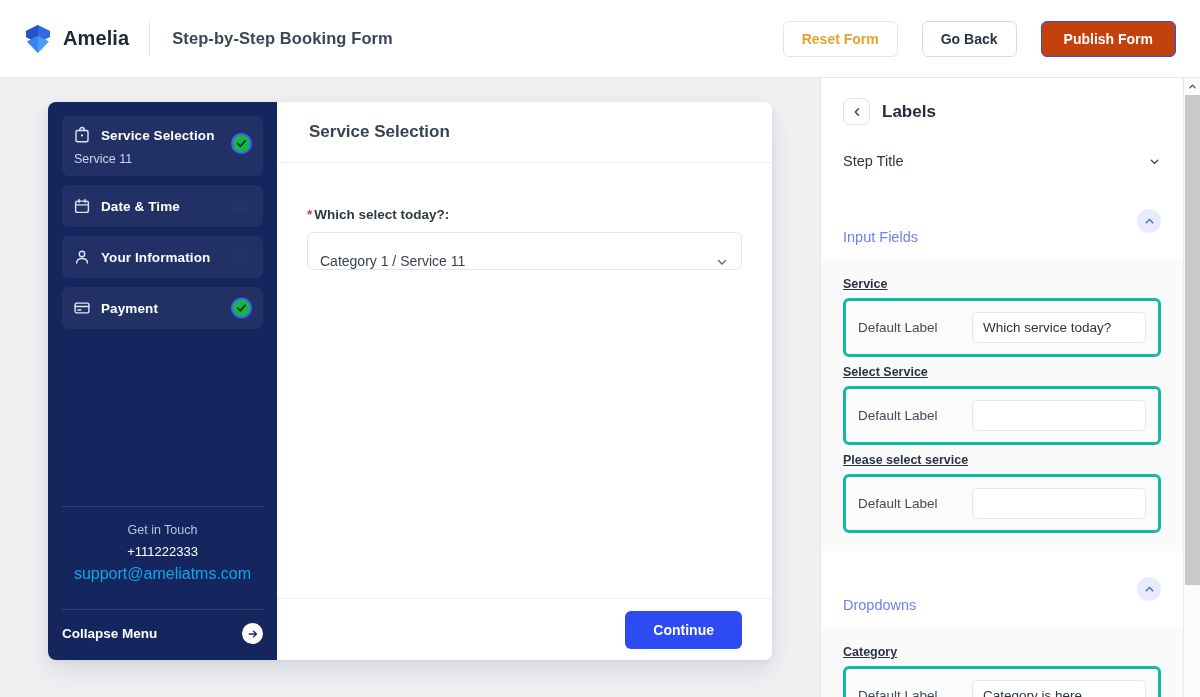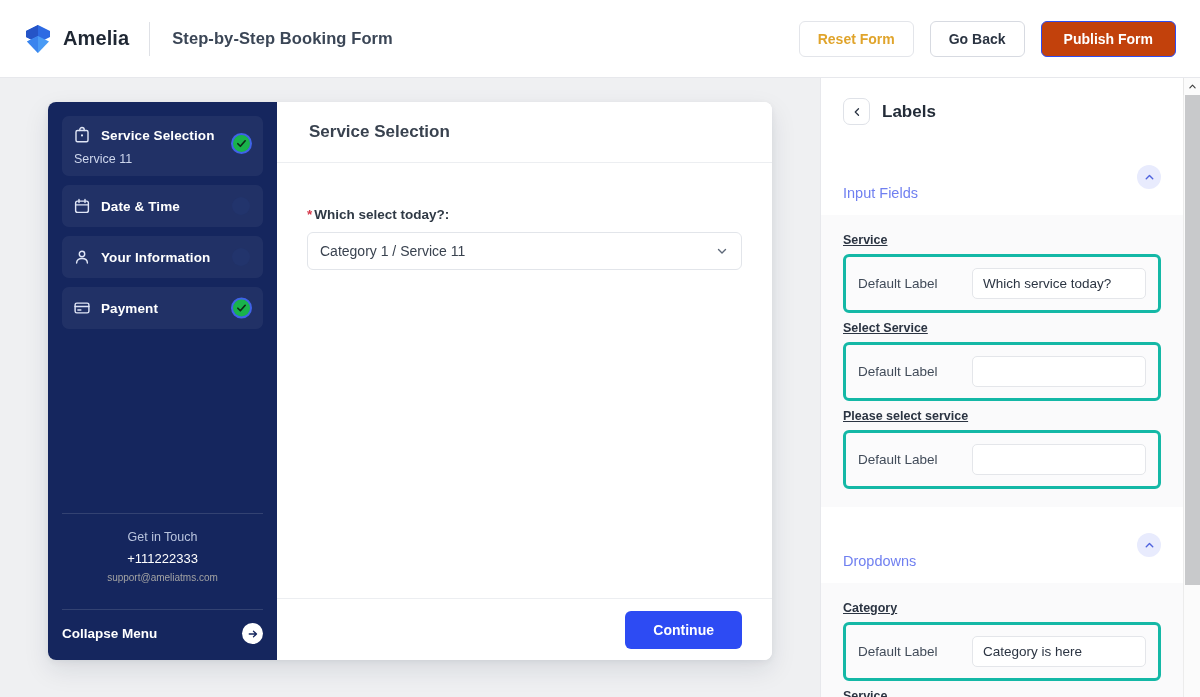--- a/index.html
+++ b/index.html
@@ -16,21 +16,21 @@
     position:absolute; top:0; left:0; width:1200px; height:78px;
     background:#ffffff; border-bottom:1px solid #e7e8ec;
     display:flex; align-items:center; padding:0 24px;
     z-index:5;
   }
   .brand { display:flex; align-items:center; gap:11px; }
   .logo-mark { width:28px; height:30px; display:block; }
   .brand-name { font-size:20px; font-weight:600; color:#1f2733; letter-spacing:.1px; }
   .vdiv { width:1px; height:34px; background:#dfe1e6; margin:0 22px 0 20px; }
   .page-title { font-size:16.5px; font-weight:700; color:#3b4656; letter-spacing:.1px; }
-  .top-actions { margin-left:auto; display:flex; align-items:center; gap:16px; }
+  .top-actions { margin-left:auto; display:flex; align-items:center; gap:24px; }
   .btn {
     border-radius:6px; font-size:14px; font-weight:600;
     padding:0 18px; height:36px; line-height:34px;
     border:1px solid transparent; cursor:pointer; white-space:nowrap;
     font-family:"Liberation Sans", sans-serif;
   }
   .btn-reset { background:#fff; border-color:#e3e5ea; color:#e0a42b; }
   .btn-goback { background:#fff; border-color:#d7dae1; color:#2b3442; }
   .btn-publish { background:#c2410c; border-color:#2d4bf3; color:#fff; padding:0 22px; }
 
@@ -73,21 +73,21 @@
   }
   .bk-step.plain .bk-check { top:50%; transform:translateY(-50%); }
   .bk-check svg { width:11px; height:11px; color:#0d2a16; }
   .bk-spacer { flex:1 1 auto; }
   .bk-contact {
     border-top:1px solid rgba(255,255,255,.13);
     margin:12px 14px; padding:16px 0 14px; text-align:center;
   }
   .bk-git { font-size:12.5px; color:#b9c4de; margin-bottom:7px; }
   .bk-phone { font-size:13px; color:#fff; margin-bottom:6px; }
-  .bk-mail { font-size:10px; color:#a3a3a3; }
+  .bk-mail { font-size:16px; color:#0ea5e9; }
   .bk-collapse {
     border-top:1px solid rgba(255,255,255,.13);
     margin:0 14px; padding:13px 0 16px;
     display:flex; align-items:center; justify-content:space-between;
   }
   .bk-collapse-txt { font-size:13.5px; font-weight:700; color:#fff; }
   .bk-arrow {
     width:21px; height:21px; border-radius:50%; background:#fff;
     display:flex; align-items:center; justify-content:center; color:#15265e;
   }
@@ -98,21 +98,21 @@
   .bk-head {
     height:61px; border-bottom:1px solid #eceef1;
     display:flex; align-items:center; padding:0 32px;
   }
   .bk-head-title { font-size:17px; font-weight:700; color:#39424f; }
   .bk-content { flex:1 1 auto; padding:44px 30px 0 30px; }
   .fld-label { font-size:13.5px; font-weight:700; color:#2f3945; margin-bottom:10px; }
   .req { color:#d5384a; font-weight:700; margin-right:2px; }
   .select-box {
     height:38px; border:1px solid #e2e5ea; border-radius:6px;
-    display:flex; align-items:center; padding:0 12px;
+    display:flex; align-items:flex-end; padding:0 12px;
     font-size:14px; color:#39424f; background:#fff; cursor:pointer;
   }
   .select-box .caret { margin-left:auto; color:#5d6878; display:flex; }
   .select-box .caret svg { width:14px; height:14px; }
   .bk-foot {
     height:62px; border-top:1px solid #eceef1;
     display:flex; align-items:center; justify-content:flex-end; padding:8px 30px;
   }
   .btn-continue {
     background:#2d4bf3; color:#fff; border:none; border-radius:6px;
@@ -323,20 +323,28 @@
 
       <div class="rp-head">
         <span class="rp-back">
           <svg viewBox="0 0 24 24" fill="none" stroke="currentColor" stroke-width="2.6" stroke-linecap="round" stroke-linejoin="round">
               <path d="M15 5.5 8.5 12 15 18.5"></path>
             </svg>
         </span>
         <span class="rp-title">Labels</span>
       </div>
 
+      <div class="acc-row dark">
+        <span class="acc-txt">Step Title</span>
+        <span class="acc-chev">
+          <svg viewBox="0 0 24 24" fill="none" stroke="currentColor" stroke-width="2.4" stroke-linecap="round" stroke-linejoin="round">
+              <path d="M6 9.5 12 15.5 18 9.5"></path>
+            </svg>
+        </span>
+      </div>
 
       <div class="acc-row blue">
         <span class="acc-txt">Input Fields</span>
         <span class="acc-chev">
           <svg viewBox="0 0 24 24" fill="none" stroke="currentColor" stroke-width="2.6" stroke-linecap="round" stroke-linejoin="round">
               <path d="M6 14.5 12 8.5 18 14.5"></path>
             </svg>
         </span>
       </div>
       <div class="acc-body">

